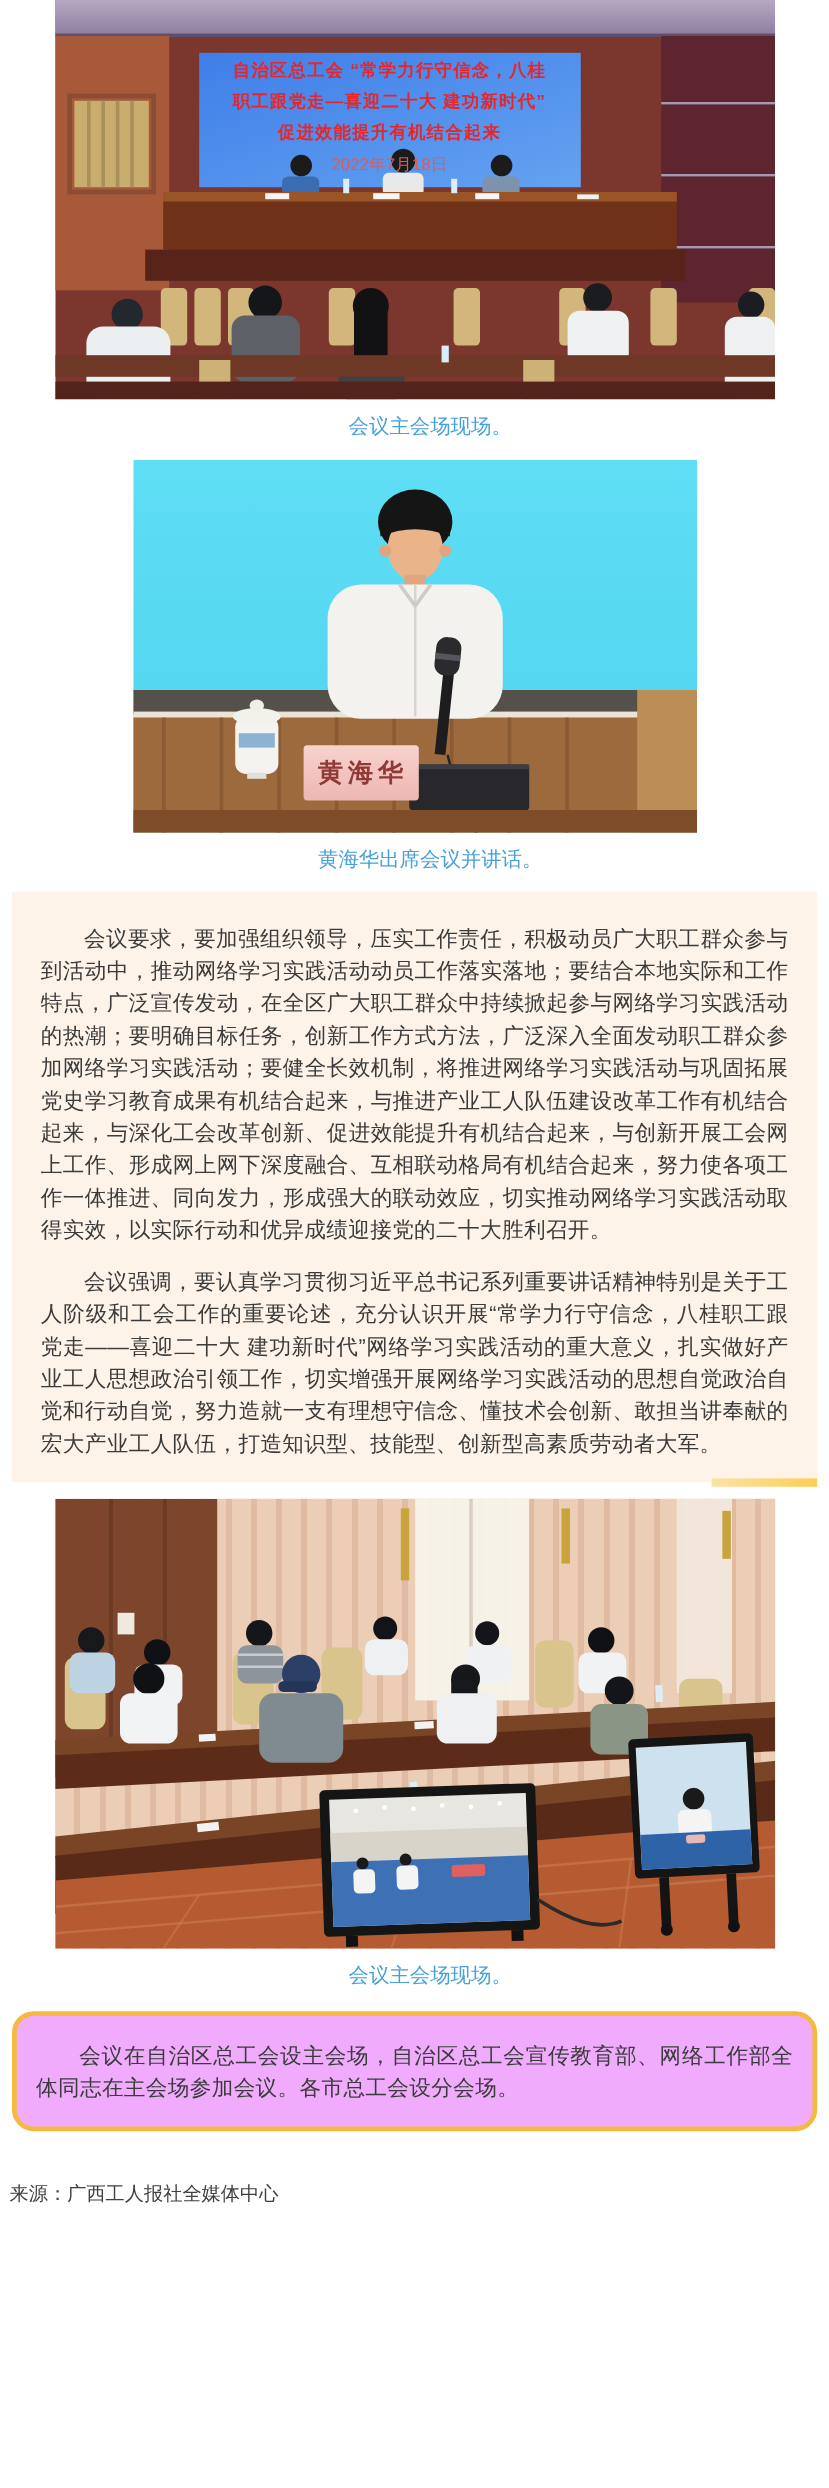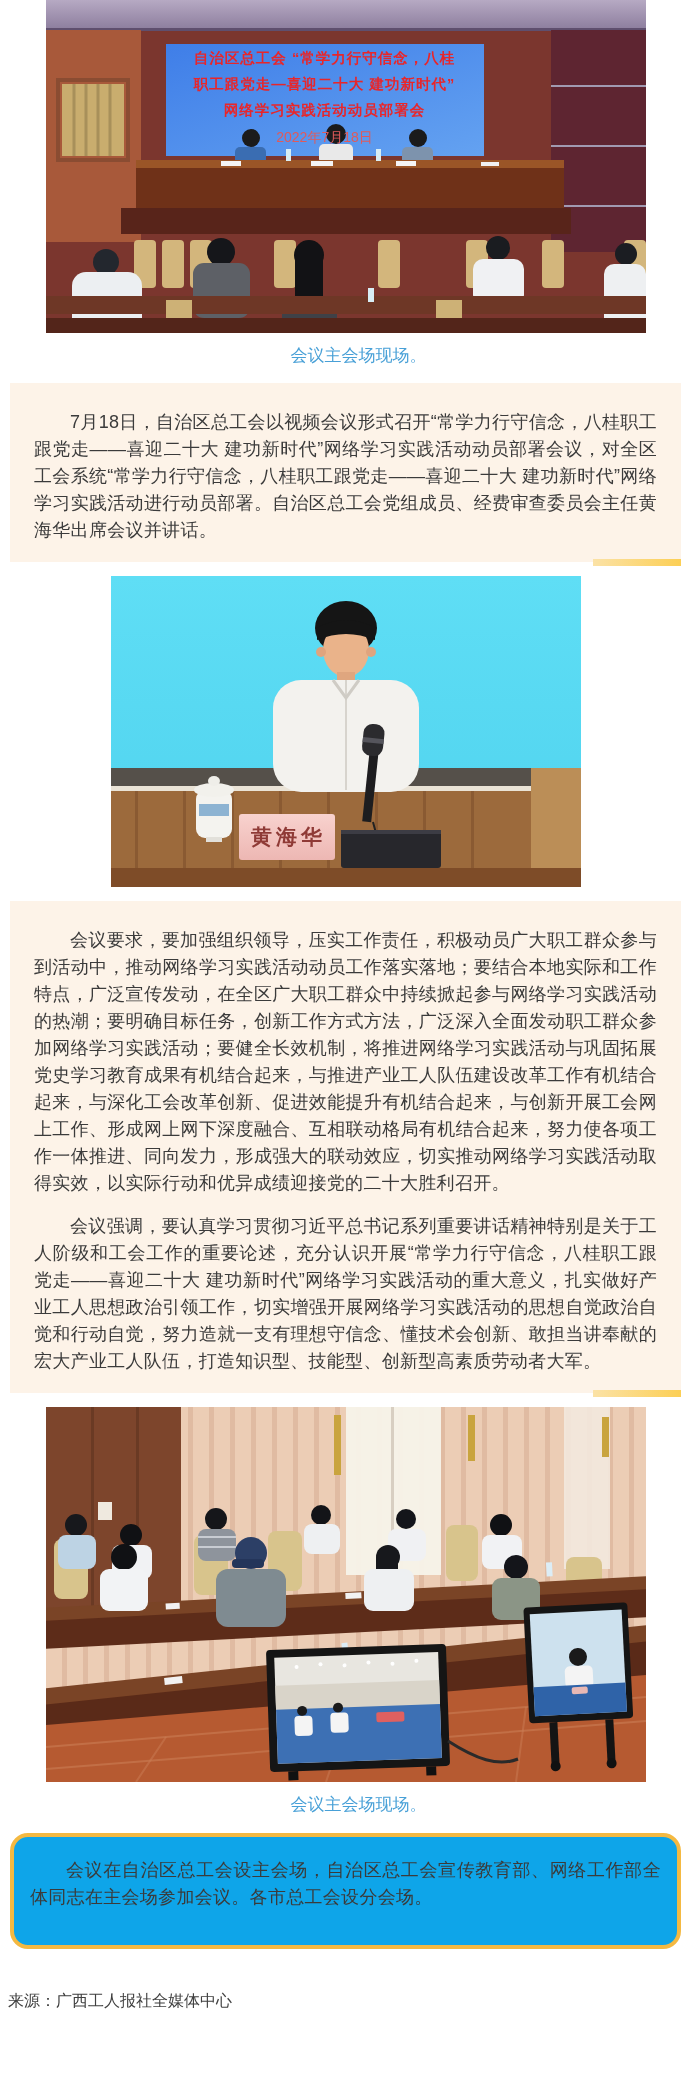--- a/index.html
+++ b/index.html
@@ -14,35 +14,35 @@
   .photo3{width:600px;height:375px;margin-top:14px;background:repeating-linear-gradient(90deg,#eccdb5 0 16px,#e0bba2 16px 21px);}
 
   
   .screen-text{position:absolute;left:120px;top:44px;width:318px;height:108px;
     display:flex;flex-direction:column;align-items:center;justify-content:center;
     gap:7px;pointer-events:none;}
   .screen-line{color:#e8262a;font-weight:bold;font-size:14.5px;letter-spacing:1px;white-space:nowrap;}
   .screen-date{color:#e05a5a;font-size:14px;margin-top:2px;}
 
   
-  .nameplate{position:absolute;left:128px;top:238px;width:96px;height:46px;
+  .nameplate{position:absolute;left:142px;top:238px;width:96px;height:46px;
     background:linear-gradient(#f8d2ce,#edb7b3);border-radius:3px;
     display:flex;align-items:center;justify-content:center;
     font-size:21px;font-weight:bold;color:#8f3a36;letter-spacing:4px;text-indent:4px;}
 
   
   .caption{margin:10px 0 0;text-align:center;color:#48a0d7;font-size:17px;line-height:1.5;padding-left:26px;}
   .content-block{position:relative;margin:14px 10px 0;background:#fdf3e8;padding:26px 24px 18px;}
   .content-block p{margin:0;font-size:18px;line-height:27px;color:#3b3b3b;
     text-indent:2em;text-align:justify;letter-spacing:.3px;}
   .content-block p + p{margin-top:16px;}
   .accent-bar{position:absolute;right:0;bottom:-4px;width:88px;height:7px;
     background:linear-gradient(90deg,#fbe2a6,#fccf55);}
   .notice-box{margin:16px 10px 0;border:4px solid #f4b942;border-radius:18px;
-    background:#0ea5e9;padding:20px 16px 34px;}
+    background:#f0abfc;padding:20px 16px 18px;}
   .notice-box p{margin:0;font-size:18px;line-height:27px;color:#3b3b3b;text-indent:2em;text-align:justify;letter-spacing:.3px;}
   .source-line{margin:42px 0 10px;padding-left:8px;font-size:16px;color:#404040;}
 </style>
 </head>
 <body>
 
 <main class="article">
 
   <figure class="photo photo1" style="margin-top:0;">
     <svg viewBox="0 0 600 333" aria-hidden="true">
@@ -111,31 +111,27 @@
 
       <rect x="0" y="296" width="600" height="18" fill="#6e3726"></rect>
       <rect x="120" y="300" width="26" height="33" fill="#cdb176"></rect>
       <rect x="390" y="300" width="26" height="33" fill="#cdb176"></rect>
       <rect x="0" y="318" width="600" height="15" fill="#53251a"></rect>
       <rect x="322" y="288" width="6" height="14" fill="#d8edf5"></rect>
     </svg>
     <div class="screen-text">
       <div class="screen-line">自治区总工会 “常学力行守信念，八桂</div>
       <div class="screen-line">职工跟党走—喜迎二十大 建功新时代”</div>
-      <div class="screen-line">网络学习实践活动动员部署会</div>
+      <div class="screen-line">促进效能提升有机结合起来</div>
       <div class="screen-date">2022年7月18日</div>
     </div>
   </figure>
 
   <p class="caption">会议主会场现场。</p>
 
-  <section class="content-block">
-    <p>7月18日，自治区总工会以视频会议形式召开“常学力行守信念，八桂职工跟党走——喜迎二十大 建功新时代”网络学习实践活动动员部署会议，对全区工会系统“常学力行守信念，八桂职工跟党走——喜迎二十大 建功新时代”网络学习实践活动进行动员部署。自治区总工会党组成员、经费审查委员会主任黄海华出席会议并讲话。</p>
-    <span class="accent-bar"></span>
-  </section>
 
   <figure class="photo photo2">
     <svg viewBox="0 0 470 311" aria-hidden="true">
       <defs>
         <linearGradient id="cy" x1="0" y1="0" x2="0" y2="1">
           <stop offset="0" stop-color="#5fdef5"></stop>
             <stop offset="1" stop-color="#4ed2ee"></stop>
         </linearGradient>
       </defs>
       <rect x="0" y="0" width="470" height="311" fill="url(#cy)"></rect>
@@ -177,20 +173,21 @@
       <ellipse cx="103" cy="205" rx="6" ry="5" fill="#efeee9"></ellipse>
       <rect x="95" y="261" width="16" height="5" fill="#e2e0da"></rect>
 
       <rect x="230" y="254" width="100" height="38" rx="3" fill="#27272c"></rect>
       <rect x="230" y="254" width="100" height="4" fill="#3c3c44"></rect>
       <rect x="0" y="292" width="470" height="19" fill="#7e4c28"></rect>
     </svg>
     <div class="nameplate">黄海华</div>
   </figure>
 
+  <p class="caption">黄海华出席会议并讲话。</p>
 
   <section class="content-block">
     <p>会议要求，要加强组织领导，压实工作责任，积极动员广大职工群众参与到活动中，推动网络学习实践活动动员工作落实落地；要结合本地实际和工作特点，广泛宣传发动，在全区广大职工群众中持续掀起参与网络学习实践活动的热潮；要明确目标任务，创新工作方式方法，广泛深入全面发动职工群众参加网络学习实践活动；要健全长效机制，将推进网络学习实践活动与巩固拓展党史学习教育成果有机结合起来，与推进产业工人队伍建设改革工作有机结合起来，与深化工会改革创新、促进效能提升有机结合起来，与创新开展工会网上工作、形成网上网下深度融合、互相联动格局有机结合起来，努力使各项工作一体推进、同向发力，形成强大的联动效应，切实推动网络学习实践活动取得实效，以实际行动和优异成绩迎接党的二十大胜利召开。</p>
     <p>会议强调，要认真学习贯彻习近平总书记系列重要讲话精神特别是关于工人阶级和工会工作的重要论述，充分认识开展“常学力行守信念，八桂职工跟党走——喜迎二十大 建功新时代”网络学习实践活动的重大意义，扎实做好产业工人思想政治引领工作，切实增强开展网络学习实践活动的思想自觉政治自觉和行动自觉，努力造就一支有理想守信念、懂技术会创新、敢担当讲奉献的宏大产业工人队伍，打造知识型、技能型、创新型高素质劳动者大军。</p>
     <span class="accent-bar"></span>
   </section>
 
   <figure class="photo photo3">
     <svg viewBox="0 0 600 375" aria-hidden="true">
 

